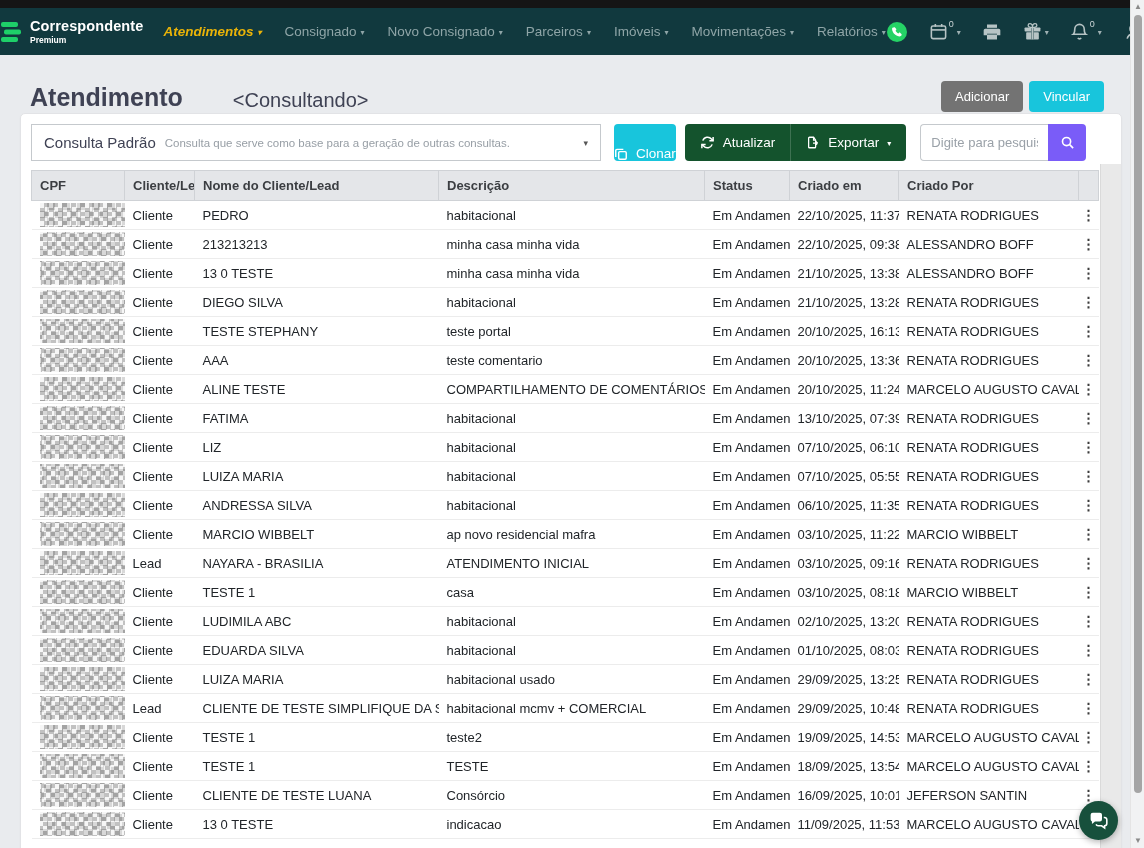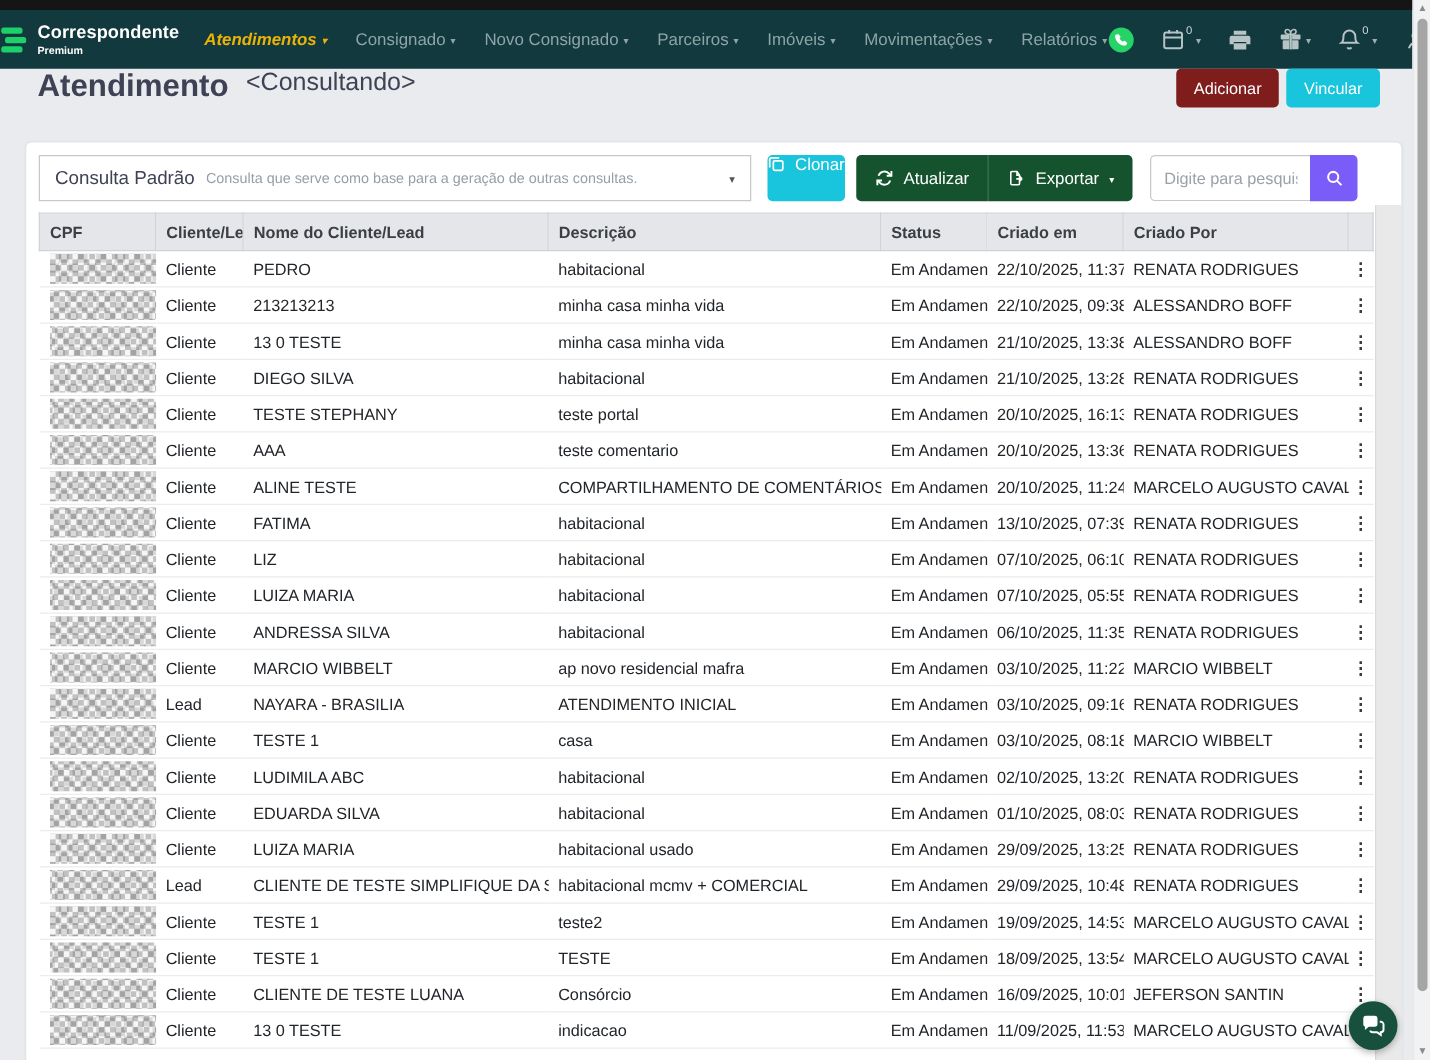--- a/index.html
+++ b/index.html
@@ -20,40 +20,40 @@
   .nav-menu{display:flex;align-items:center;margin-left:20px;gap:23px;}
   .nav-item{font-size:13.5px;color:#8fa5a7;cursor:pointer;white-space:nowrap;display:flex;align-items:center;gap:4px;}
   .nav-item.active{color:#eab308;font-weight:bold;font-style:italic;}
   .caret{font-size:8px;position:relative;top:1px;}
   .nav-icons{margin-left:auto;display:flex;align-items:center;gap:21px;color:#b7c4c5;}
   .nav-ic{display:flex;align-items:flex-start;cursor:pointer;position:relative;}
   .nav-ic svg{display:block;}
   .badge-sup{font-size:9px;color:#cdd6d7;margin-left:1px;margin-top:-3px;}
   .ic-caret{font-size:8px;color:#9fb0b2;margin-left:3px;margin-top:6px;}
   
-  .page-header{display:flex;align-items:flex-start;height:57px;padding:0 26px 0 30px;box-sizing:border-box;width:1130px;}
+  .page-header{display:flex;align-items:flex-end;height:57px;padding:0 26px 0 30px;box-sizing:border-box;width:1130px;gap:36px;}
   .page-title{font-size:25px;font-weight:bold;color:#3f4254;}
   .page-sub{font-size:20px;color:#3f4254;margin-left:14px;}
   .header-actions{margin-left:auto;display:flex;gap:6px;}
   .btn{border:none;border-radius:4px;color:#fff;font-size:13px;font-family:inherit;cursor:pointer;padding:8px 14px;}
-  .btn-green{background:#7f1d1d;}
+  .btn-green{background:#737373;}
   .btn-cyan{background:#18c5dc;}
   
   .card{position:absolute;left:20px;top:113px;width:1102px;height:760px;background:#fff;
         border:1px solid #e2e3e6;border-radius:5px;box-sizing:border-box;box-shadow:0 1px 2px rgba(0,0,0,.04);}
   
   .inner-track{position:absolute;right:0;top:50px;width:20px;height:709px;background:#e9e9e9;border-left:1px solid #dadada;}
   
   .toolbar{display:flex;align-items:center;padding:10px 10px 9px 10px;}
   .select-box{width:570px;height:37px;box-sizing:border-box;border:1px solid #c5c9cd;border-radius:0;
               display:flex;align-items:center;padding:0 12px;cursor:pointer;background:#fff;}
   .select-label{font-size:15px;color:#3f4254;white-space:nowrap;}
   .select-desc{font-size:11.5px;color:#979ea5;margin-left:9px;white-space:nowrap;overflow:hidden;}
   .select-caret{margin-left:auto;color:#555;font-size:9px;}
-  .btn-clonar{margin-left:13px;height:37px;display:flex;align-items:flex-start;gap:8px;background:#18c5dc;padding:0 0;font-size:13.5px;}
+  .btn-clonar{margin-left:13px;height:37px;display:flex;align-items:flex-end;gap:8px;background:#18c5dc;padding:0 0;font-size:13.5px;}
   .dark-group{margin-left:9px;height:37px;display:flex;background:#14532d;border-radius:4px;overflow:hidden;}
   .dark-btn{display:flex;align-items:center;gap:8px;color:#fff;font-size:13.5px;padding:0 15px;cursor:pointer;border:none;background:transparent;font-family:inherit;}
   .dark-sep{width:1px;background:rgba(255,255,255,.18);margin:0;}
   .search-group{margin-left:14px;display:flex;height:37px;}
   .search-input{width:128px;height:37px;box-sizing:border-box;border:1px solid #c5c9cd;border-right:none;
                 border-radius:4px 0 0 4px;padding:0 10px;font-size:13px;font-family:inherit;color:#444;}
   .search-input::placeholder{color:#9aa1a8;}
   .search-btn{width:38px;height:37px;border:none;border-radius:0 4px 4px 0;background:#7a5cf8;cursor:pointer;
               display:flex;align-items:center;justify-content:center;}
   

